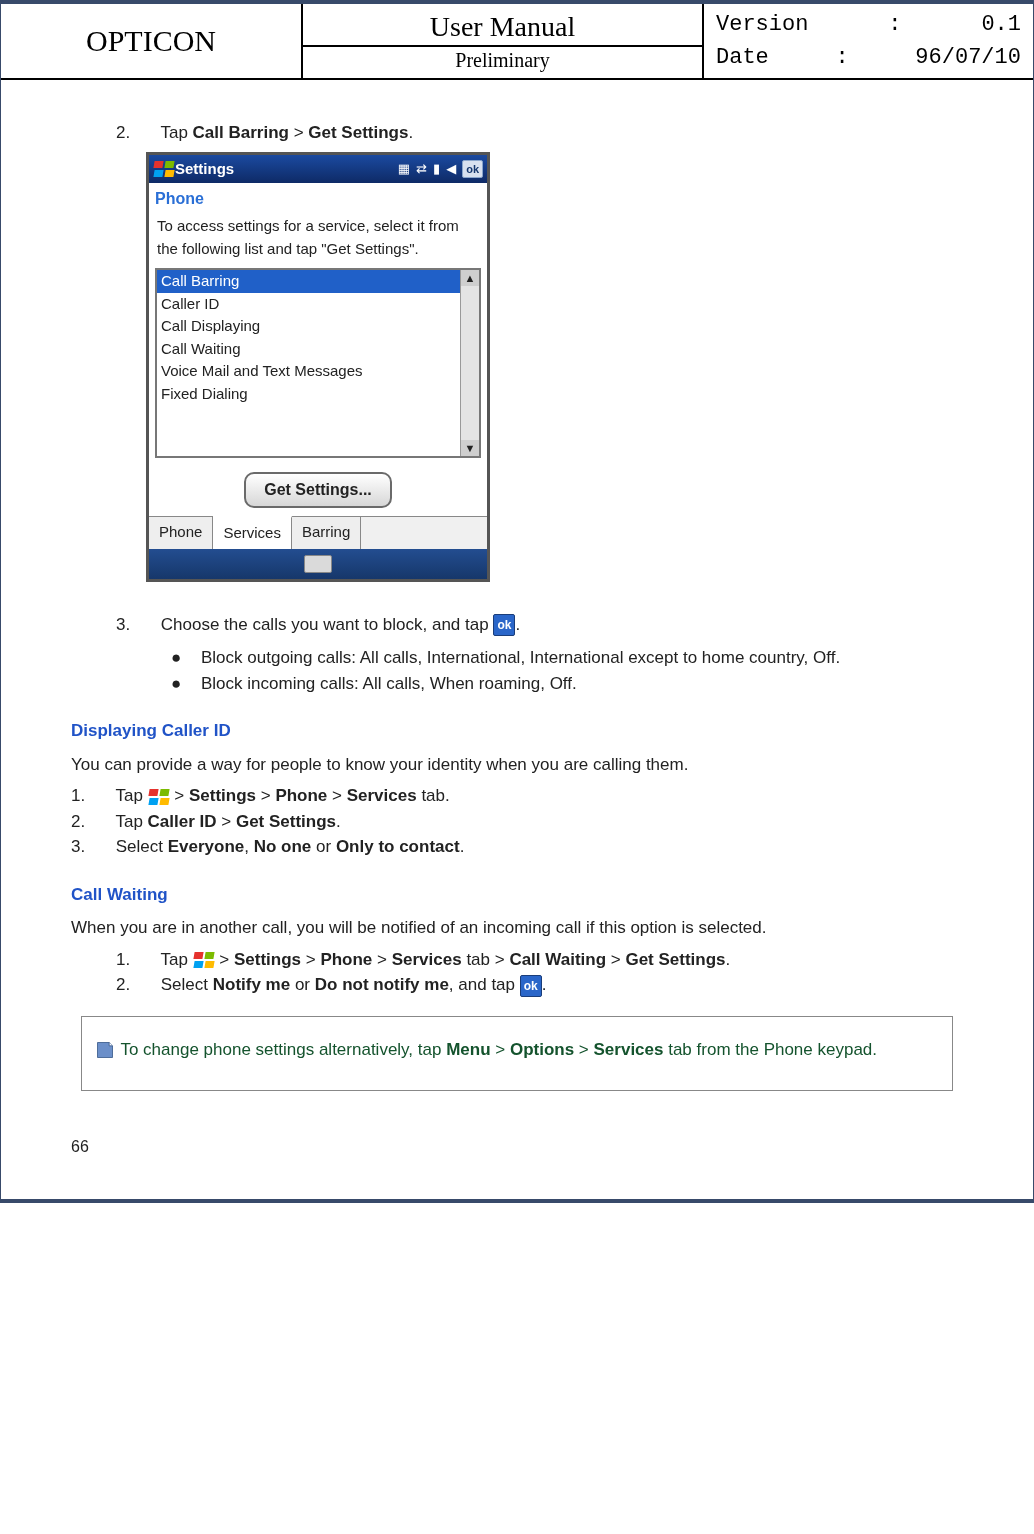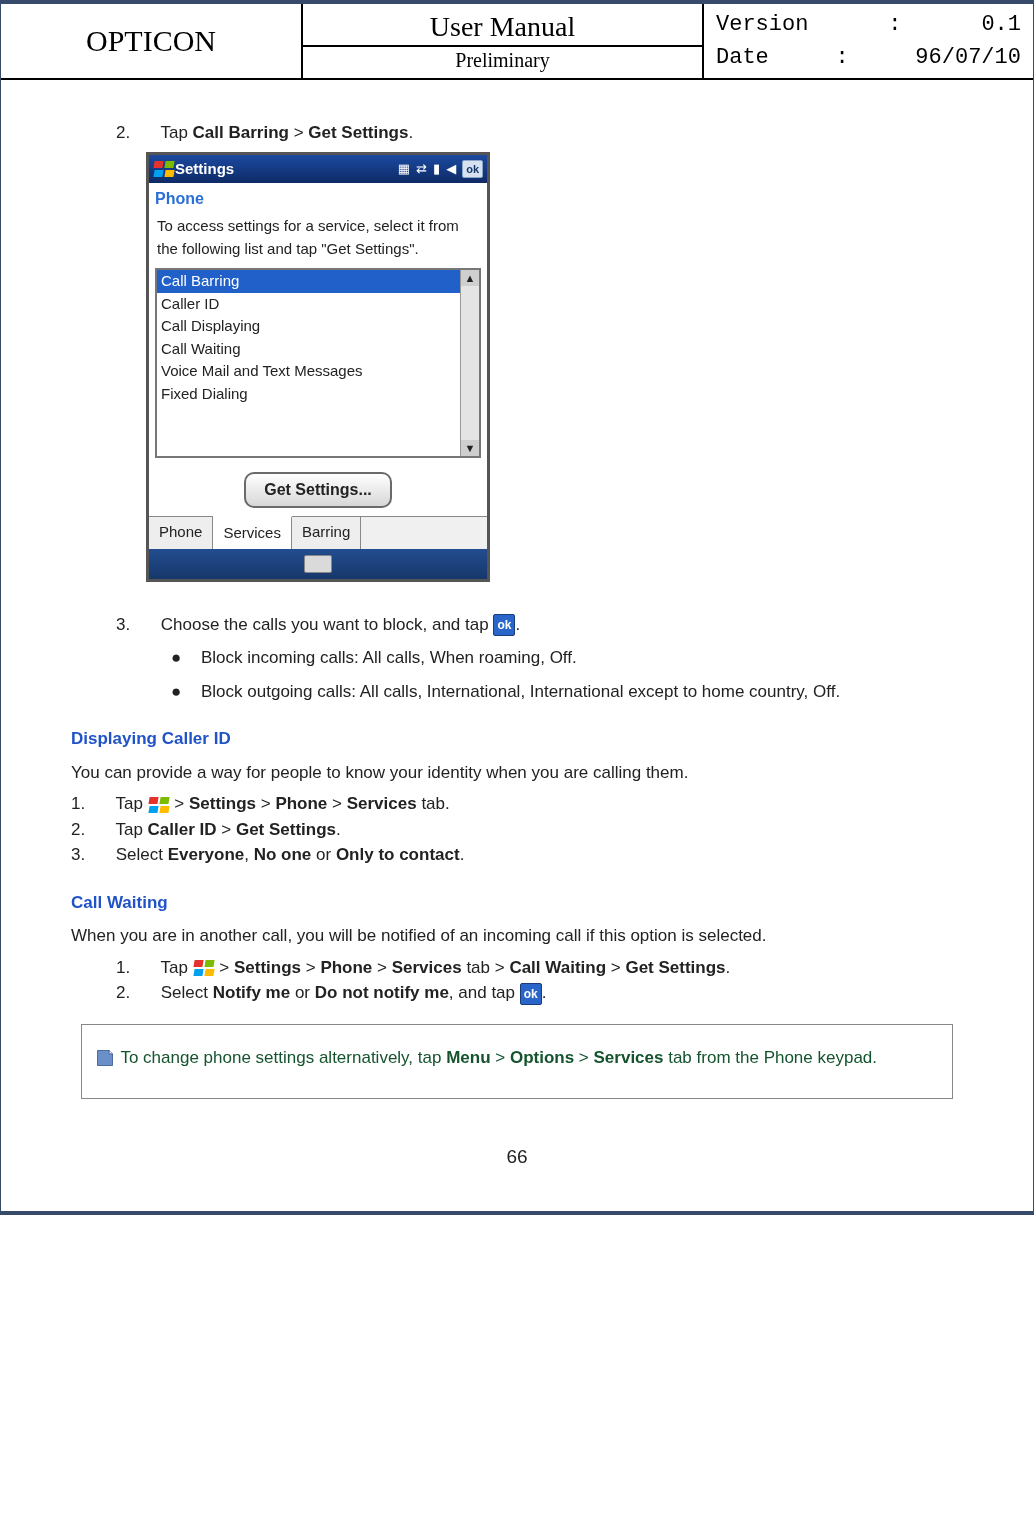--- a/index.html
+++ b/index.html
@@ -168,22 +168,22 @@
   .ds-tabs .tab.active { background:#fff; border-top:2px solid #fff; margin-top:-1px;}
   .ds-bottom {
     background: linear-gradient(#234d90,#16376a);
     height:30px; display:flex; align-items:center; justify-content:center;
   }
   .ds-bottom .kb {
     background:#dadada; border:1px solid #888; width:26px; height:16px;
     border-radius:2px;
   }
   .pagefoot {
-    text-align:center;
-    font-size:19px;
+    text-align:left;
+    font-size:16px;
     padding-top:34px;
   }
   b.k { font-weight:bold; }
   .winflag {
     display:inline-block; width:22px; height:18px; vertical-align:middle;
     position:relative;
   }
   .winflag i {
     position:absolute; width:9px; height:7px; transform:skewX(-10deg);
   }
@@ -267,25 +267,25 @@
       </div>
       <div class="ds-bottom">
         <span class="kb"></span>
       </div>
     </div>
 
     <div class="ol-indent" style="margin-bottom:8px;">
       <span class="num">3.</span>
       <span>Choose the calls you want to block, and tap </span><span class="ok-badge">ok</span><span>.</span>
     </div>
+    <div class="bullet-indent">
+      <span class="dot">●</span><span class="txt">Block outgoing calls: All calls, International, International except to home country, Off.</span>
+    </div>
     <div class="bullet-indent" style="margin-bottom:8px;">
       <span class="dot">●</span><span class="txt">Block incoming calls: All calls, When roaming, Off.</span>
-    </div>
-    <div class="bullet-indent">
-      <span class="dot">●</span><span class="txt">Block outgoing calls: All calls, International, International except to home country, Off.</span>
     </div>
 
     <div class="section-title">Displaying Caller ID</div>
     <div>You can provide a way for people to know your identity when you are calling them.</div>
 
     <div style="margin-top:6px;">
       <span class="num" style="display:inline-block;width:40px;">1.</span>
       <span>Tap </span><span class="winflag"><i class="r"></i><i class="g"></i><i class="b"></i><i class="y"></i></span><span>  &gt; </span><b class="k">Settings</b><span> &gt; </span><b class="k">Phone</b><span> &gt; </span><b class="k">Services</b><span> tab.</span>
     </div>
     <div>

